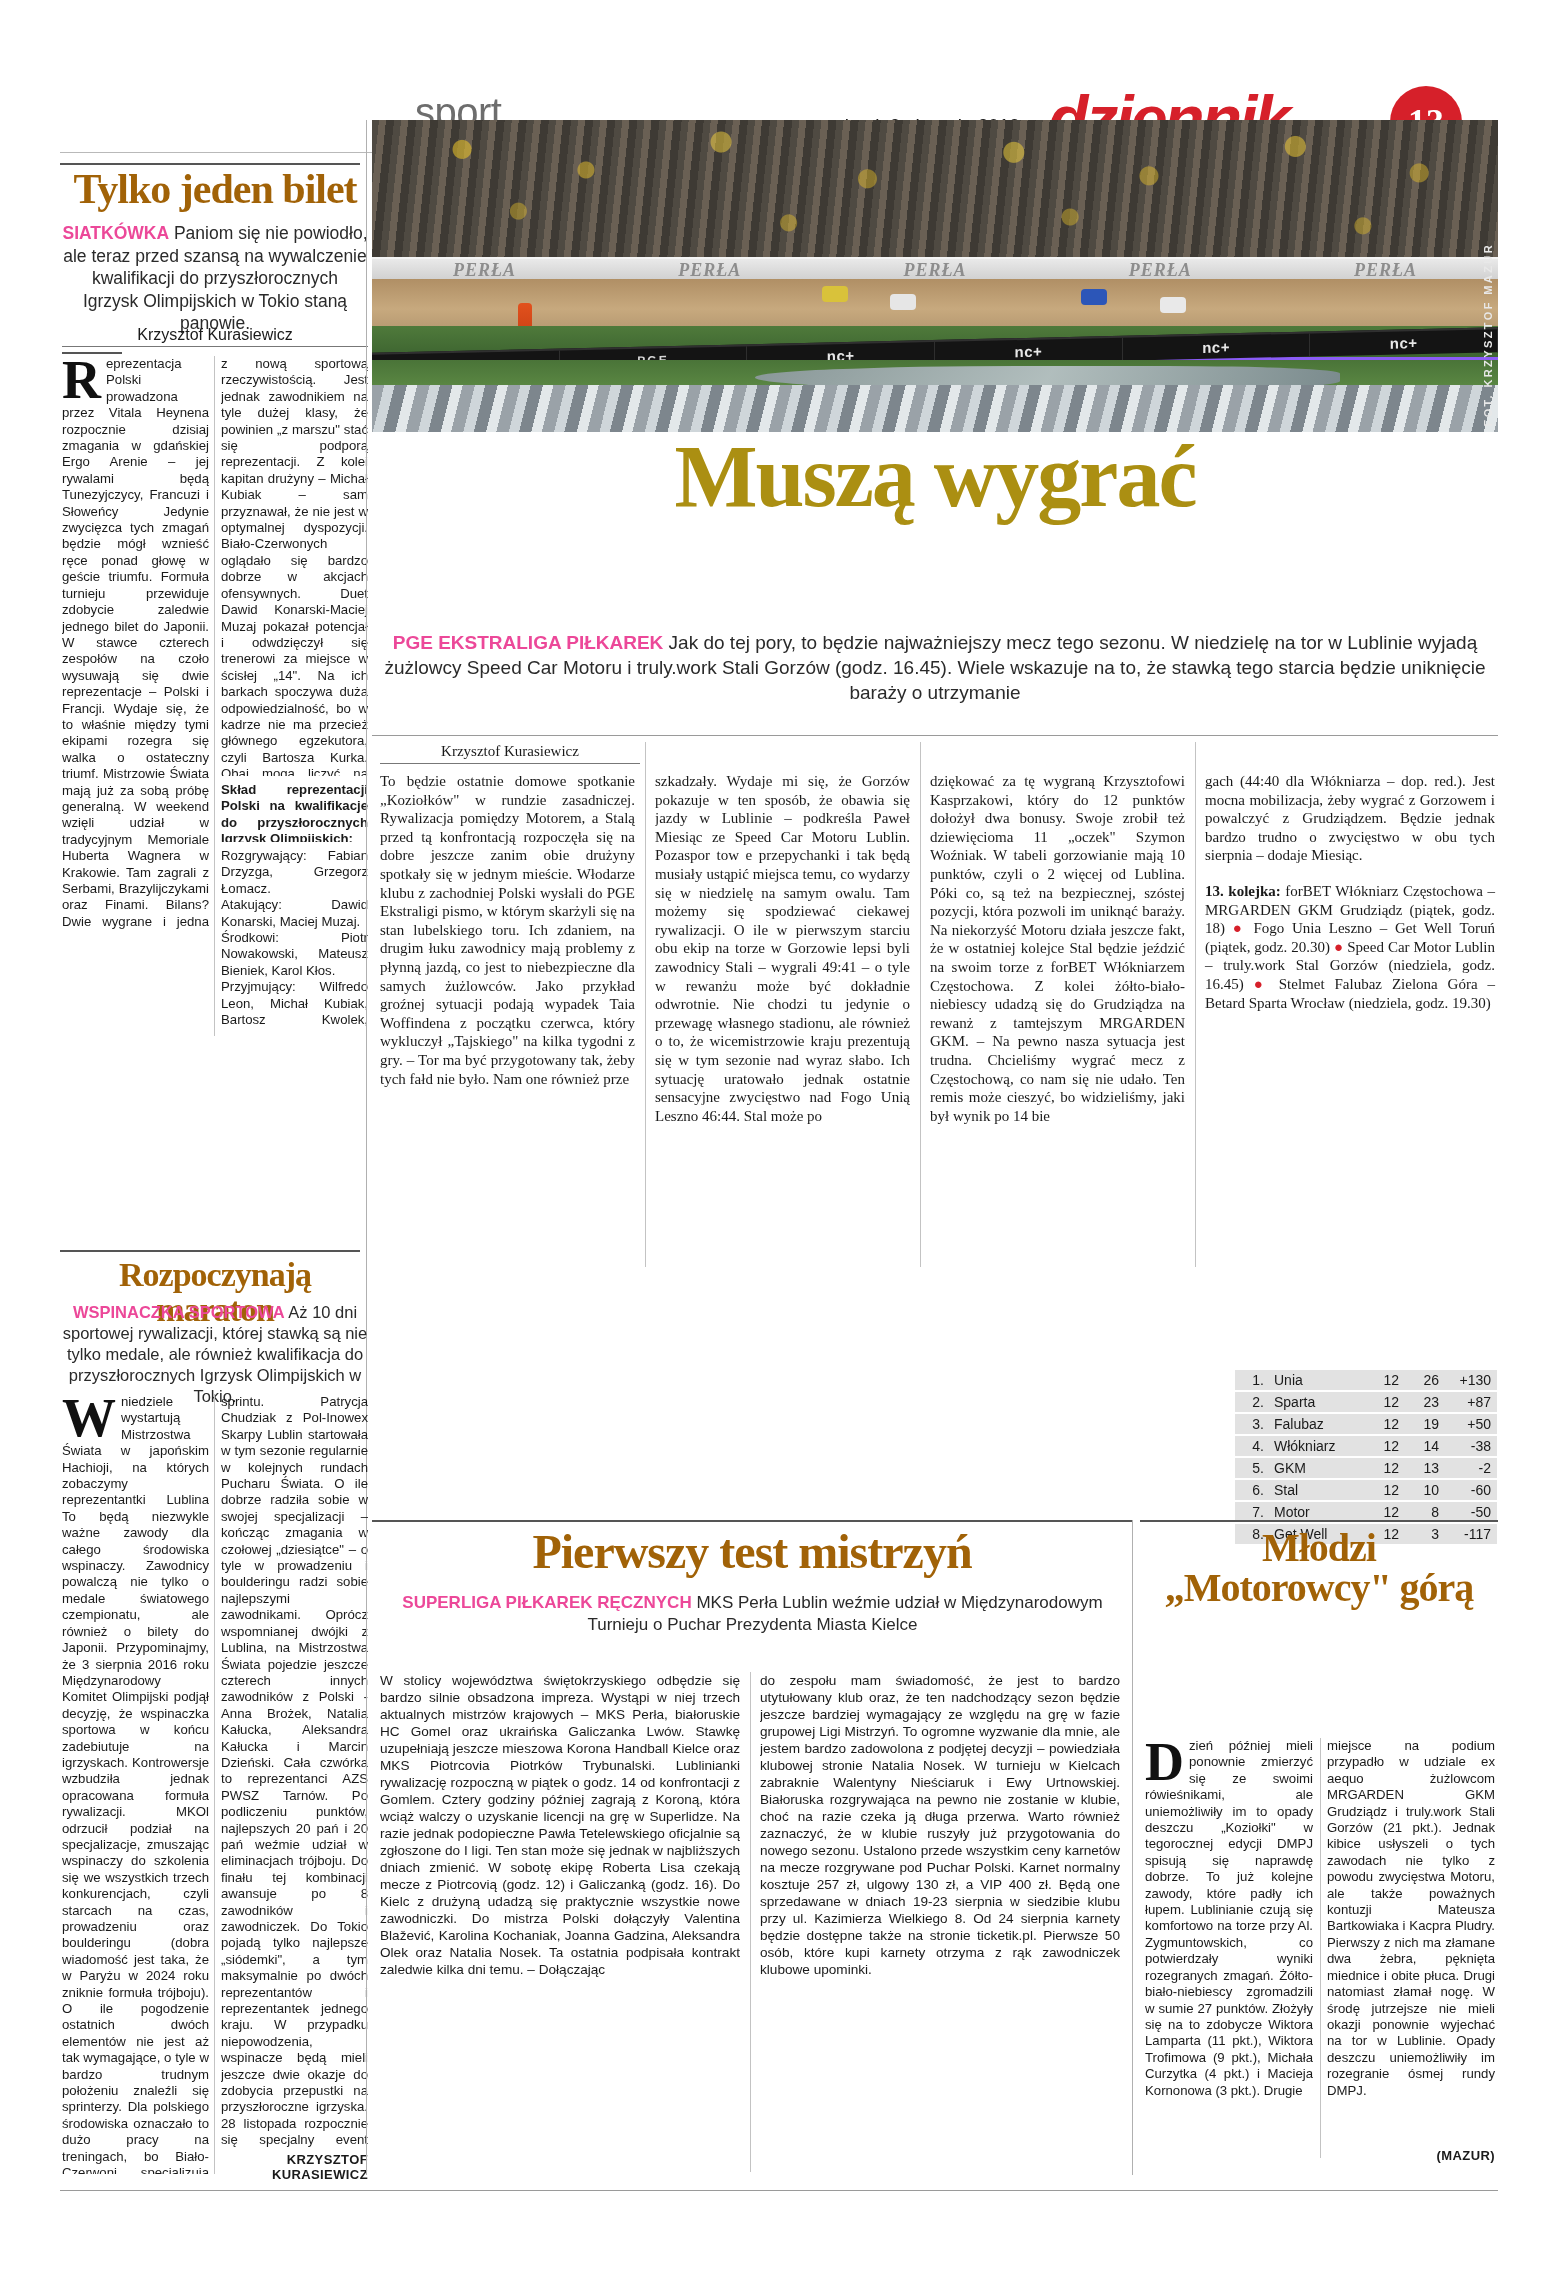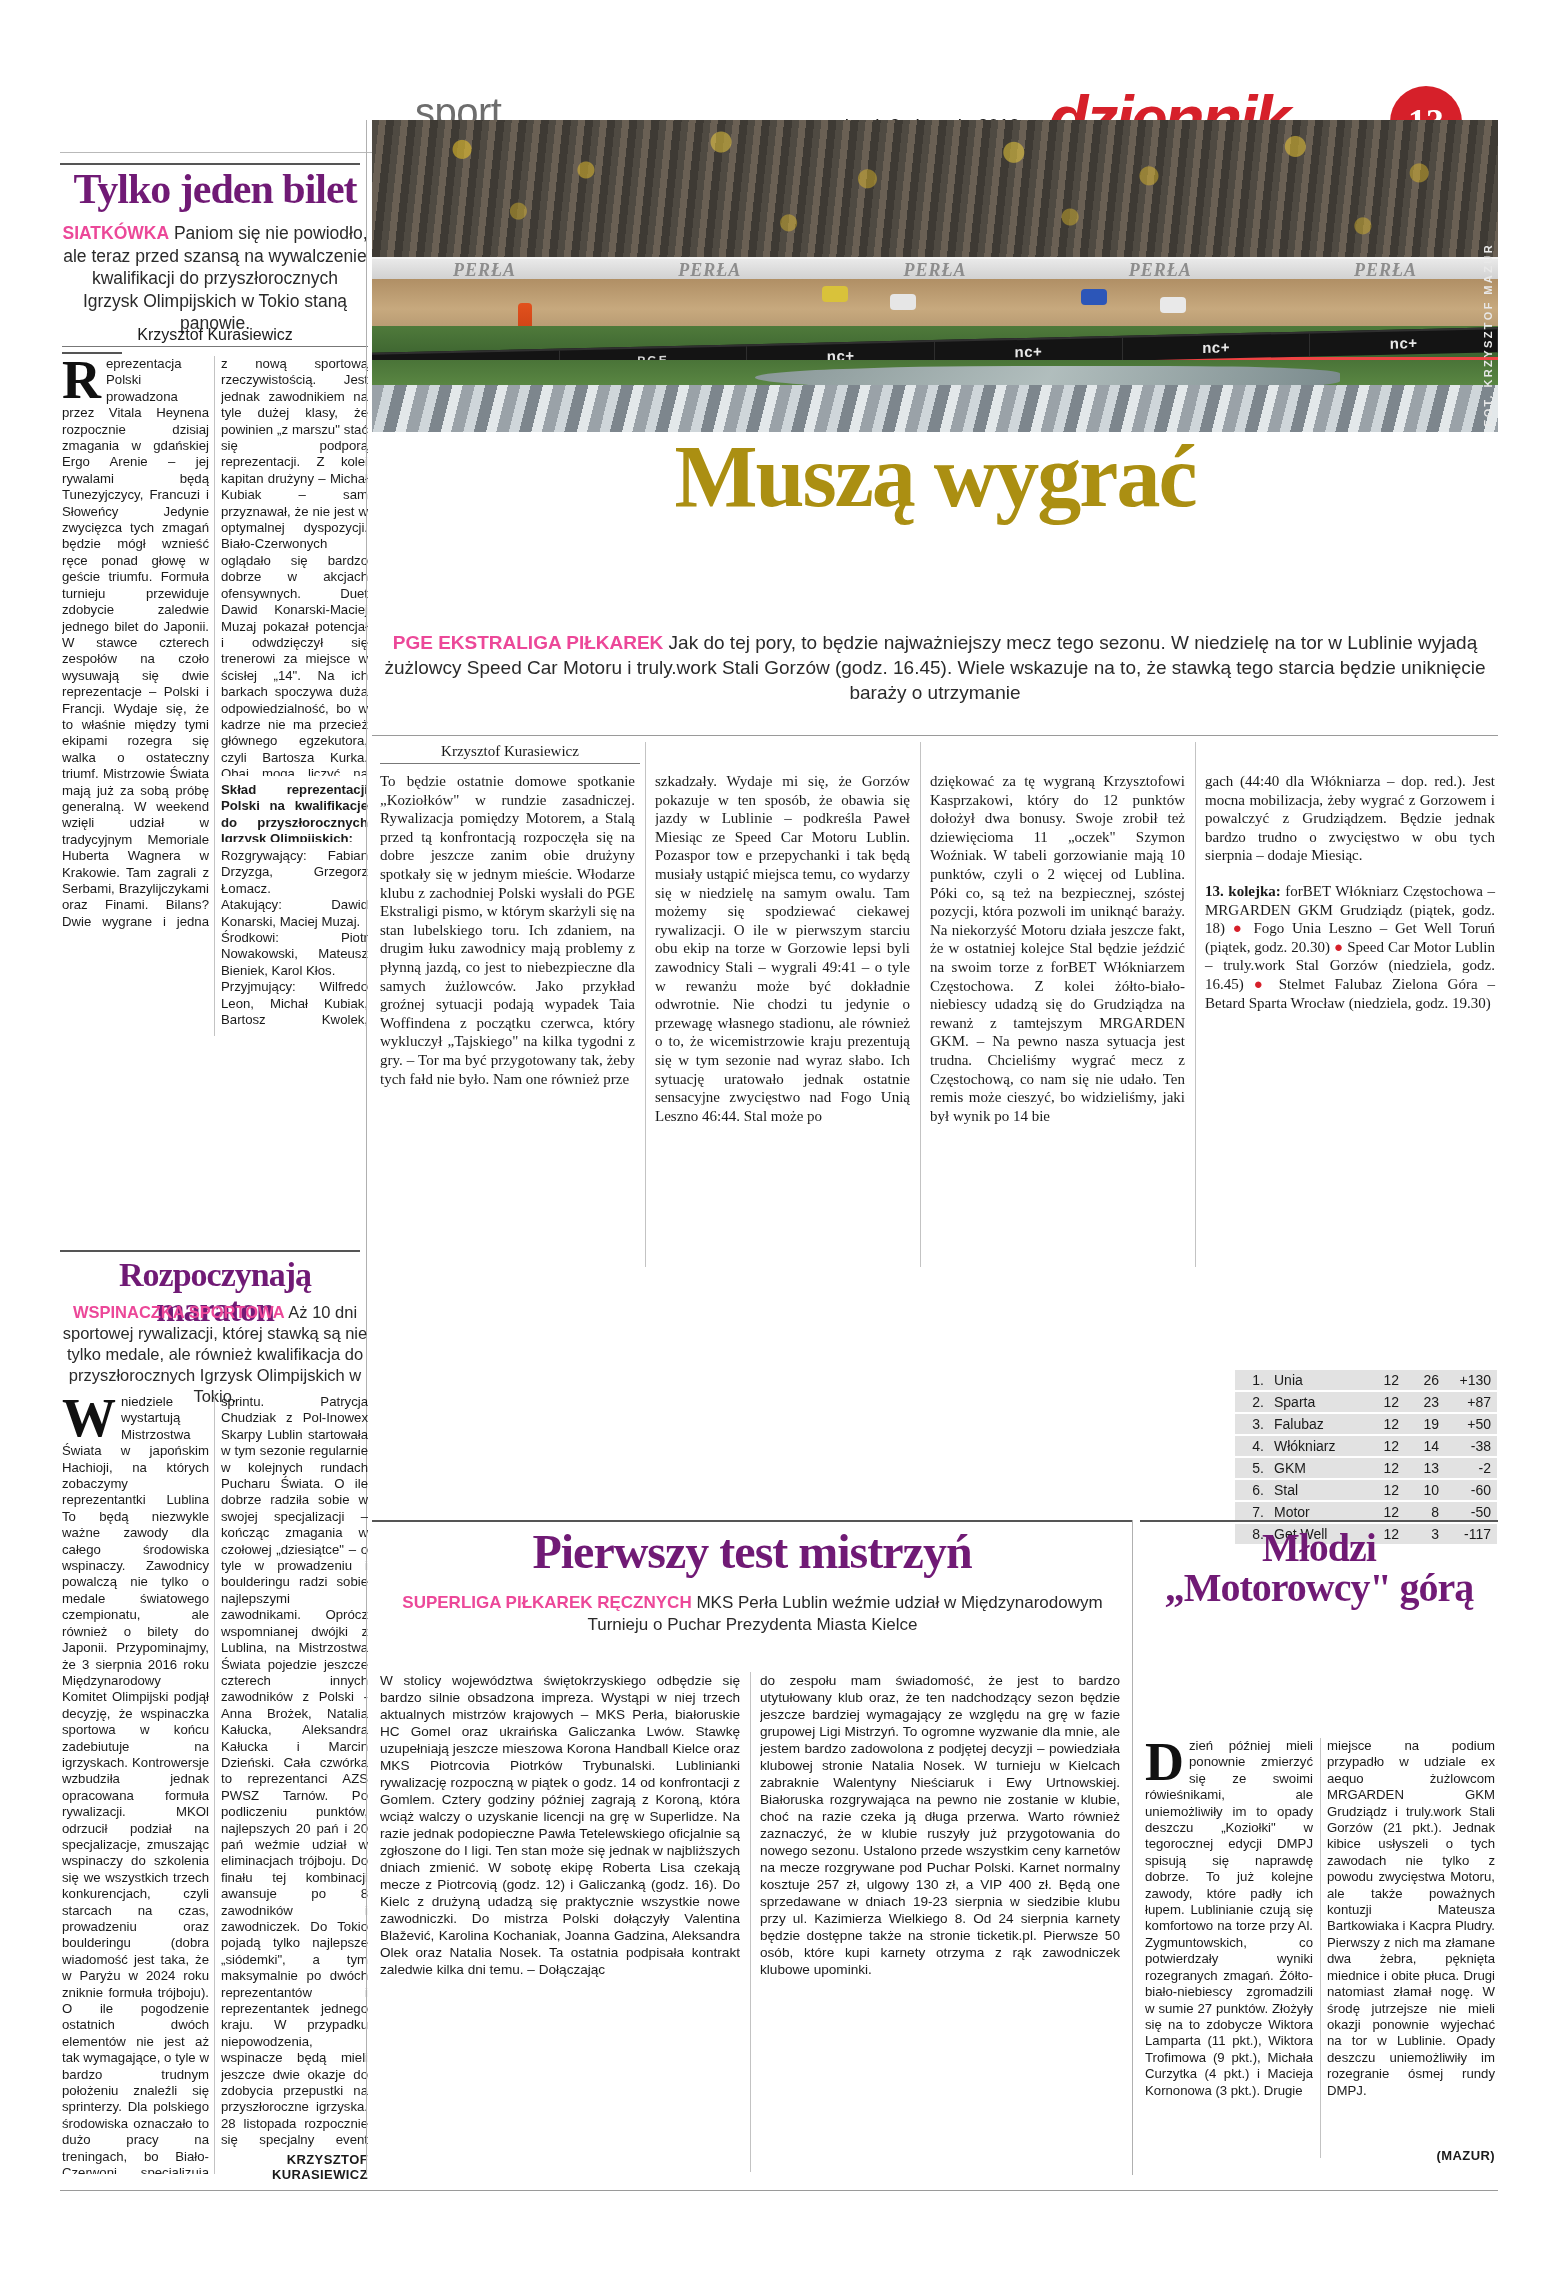--- a/index.html
+++ b/index.html
@@ -66,21 +66,21 @@
   }
   
   .hr-thin{position:absolute;background:#9a9a9a;height:1px;}
   .hr-med{position:absolute;background:#555;height:2px;}
   .vr{position:absolute;background:#b0b0b0;width:1px;}
 
   
   .serif-head{
     font-family:"Liberation Serif", serif;
     font-weight:bold;
-    color:#701a75;
+    color:#a16207;
     line-height:1.02;
     letter-spacing:-1px;
   }
   .lede{
     font-size:17.5px;line-height:22.5px;text-align:center;color:#2a2a2a;
   }
   .kicker{color:#ec4899;font-weight:bold;}
   .byline{
     font-size:16px;text-align:center;color:#1a1a1a;
   }
@@ -109,21 +109,21 @@
   }
   .sig{
     font-weight:bold;font-size:13px;text-align:right;letter-spacing:0.4px;
   }
   .subhead-bold{font-weight:bold;}
 
   
   .photo{
     position:absolute;
     overflow:hidden;
-    background:#ef4444;
+    background:#8b5cf6;
   }
   .crowd{
     position:absolute;left:0;top:0;width:100%;height:47%;
     background:
       radial-gradient(circle at 8% 20%, rgba(240,200,40,.55) 0 9px, transparent 10px),
       radial-gradient(circle at 19% 34%, rgba(235,195,45,.5) 0 8px, transparent 9px),
       radial-gradient(circle at 31% 15%, rgba(245,210,60,.5) 0 10px, transparent 11px),
       radial-gradient(circle at 44% 40%, rgba(230,190,40,.45) 0 9px, transparent 10px),
       radial-gradient(circle at 57% 22%, rgba(248,214,58,.5) 0 10px, transparent 11px),
       radial-gradient(circle at 69% 38%, rgba(236,196,44,.45) 0 9px, transparent 10px),

